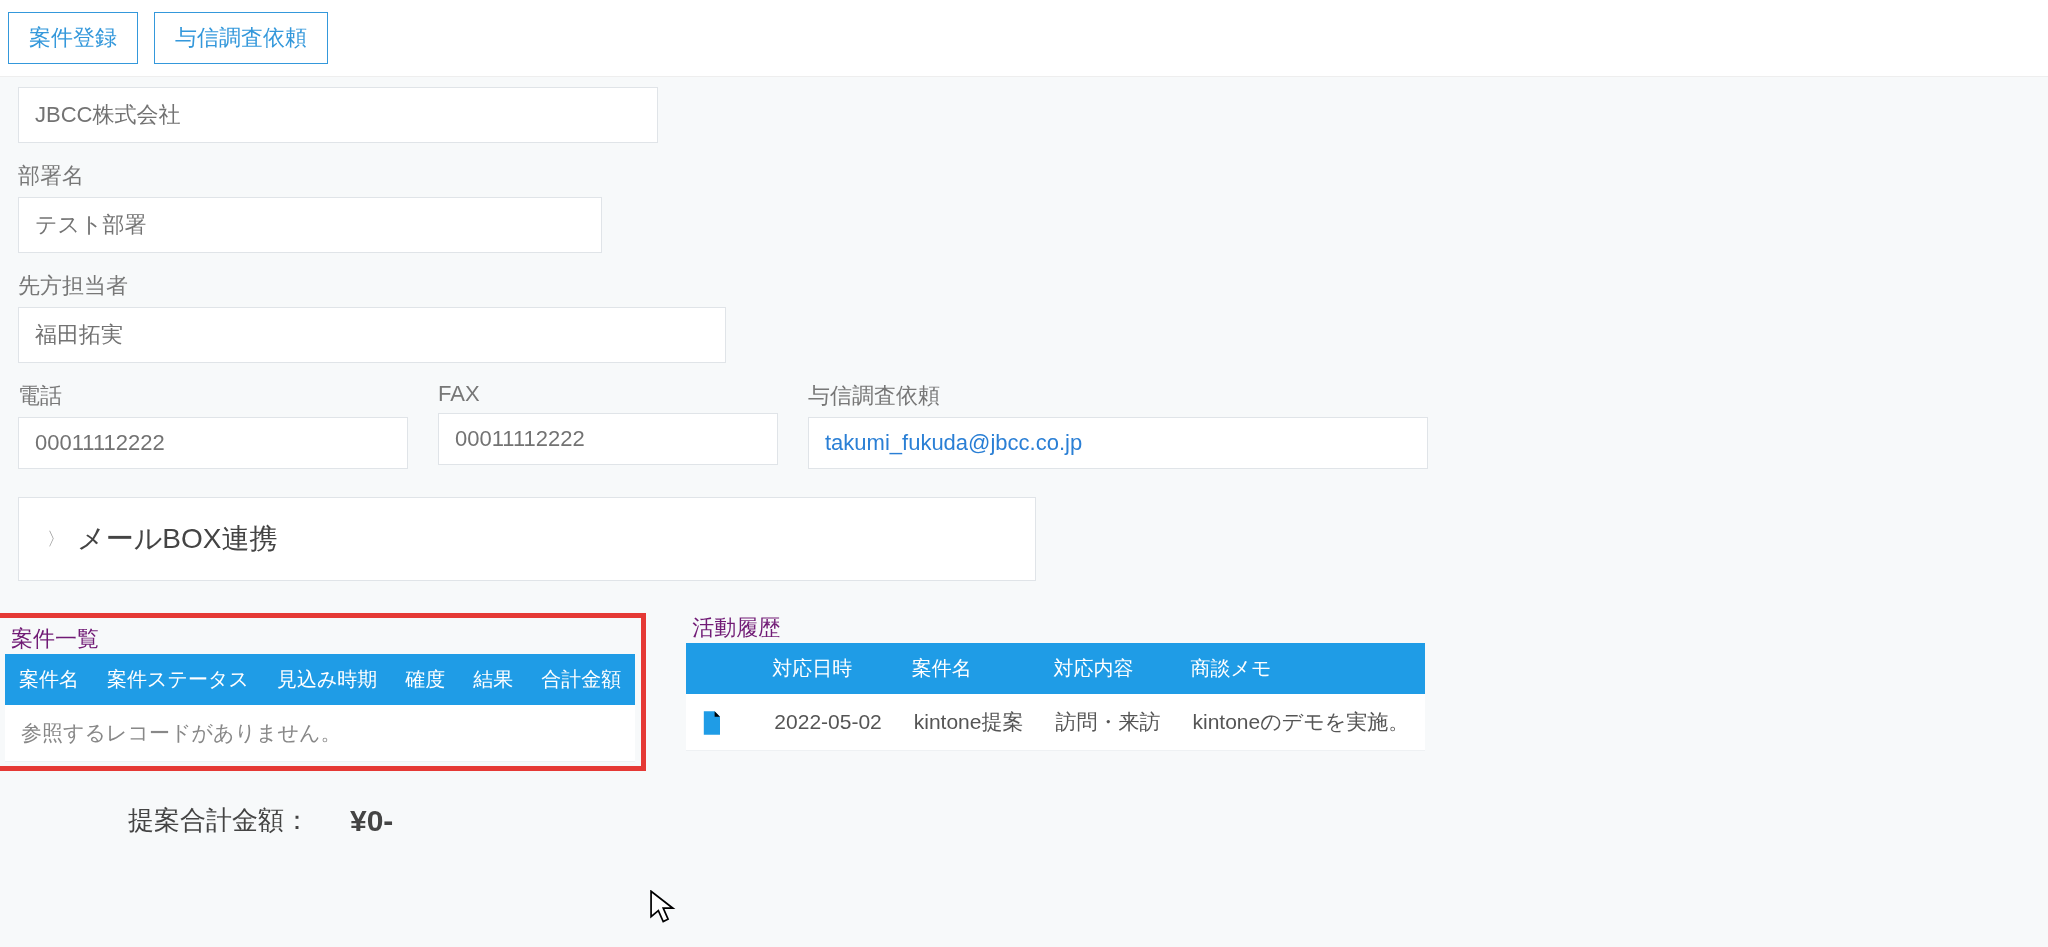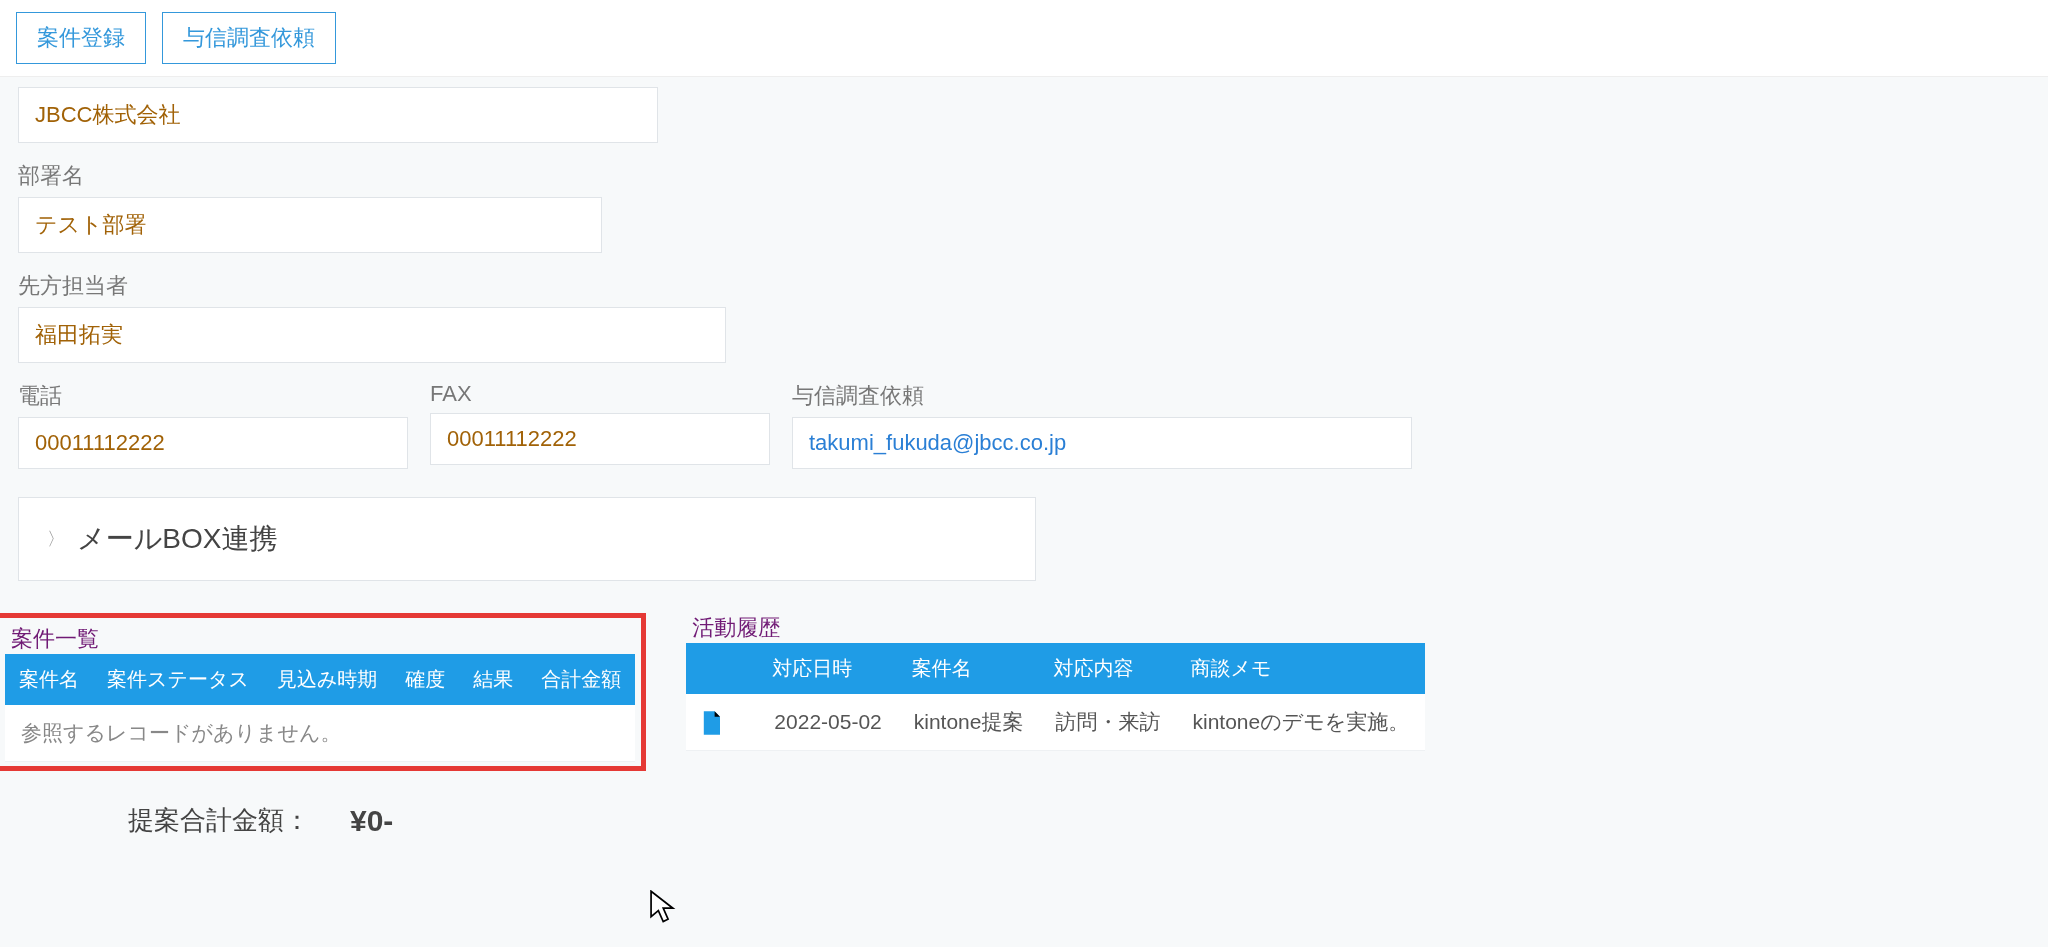--- a/index.html
+++ b/index.html
@@ -6,21 +6,21 @@
     margin: 0;
     padding: 0;
     font-family: "Hiragino Kaku Gothic ProN", "Meiryo", sans-serif;
     background: #f7f9fa;
     color: #333;
     font-size: 20px;
     width: 2048px;
   }
   .toolbar {
     background: #ffffff;
-    padding: 12px 16px;
+    padding: 12px 8px;
     display: flex;
     gap: 16px;
     border-bottom: 1px solid #eee;
   }
   .btn-outline {
     border: 1px solid #3498db;
     color: #3498db;
     background: #fff;
     padding: 10px 20px;
     font-size: 22px;
@@ -32,29 +32,29 @@
   .field-label {
     color: #777;
     font-size: 22px;
     margin: 18px 0 6px 0;
   }
   .field-box {
     background: #ffffff;
     border: 1px solid #e0e4e8;
     padding: 12px 16px;
     font-size: 22px;
-    color: #a16207;
+    color: #737373;
     box-sizing: border-box;
   }
   .field-box.link {
     color: #2a7fd5;
   }
   .row {
     display: flex;
-    gap: 22px;
+    gap: 30px;
     flex-wrap: wrap;
   }
   .col-company { width: 640px; }
   .col-dept    { width: 584px; }
   .col-contact { width: 708px; }
   .col-tel { width: 390px; }
   .col-fax { width: 340px; }
   .col-email { width: 620px; }
   .expander {
     margin-top: 28px;

